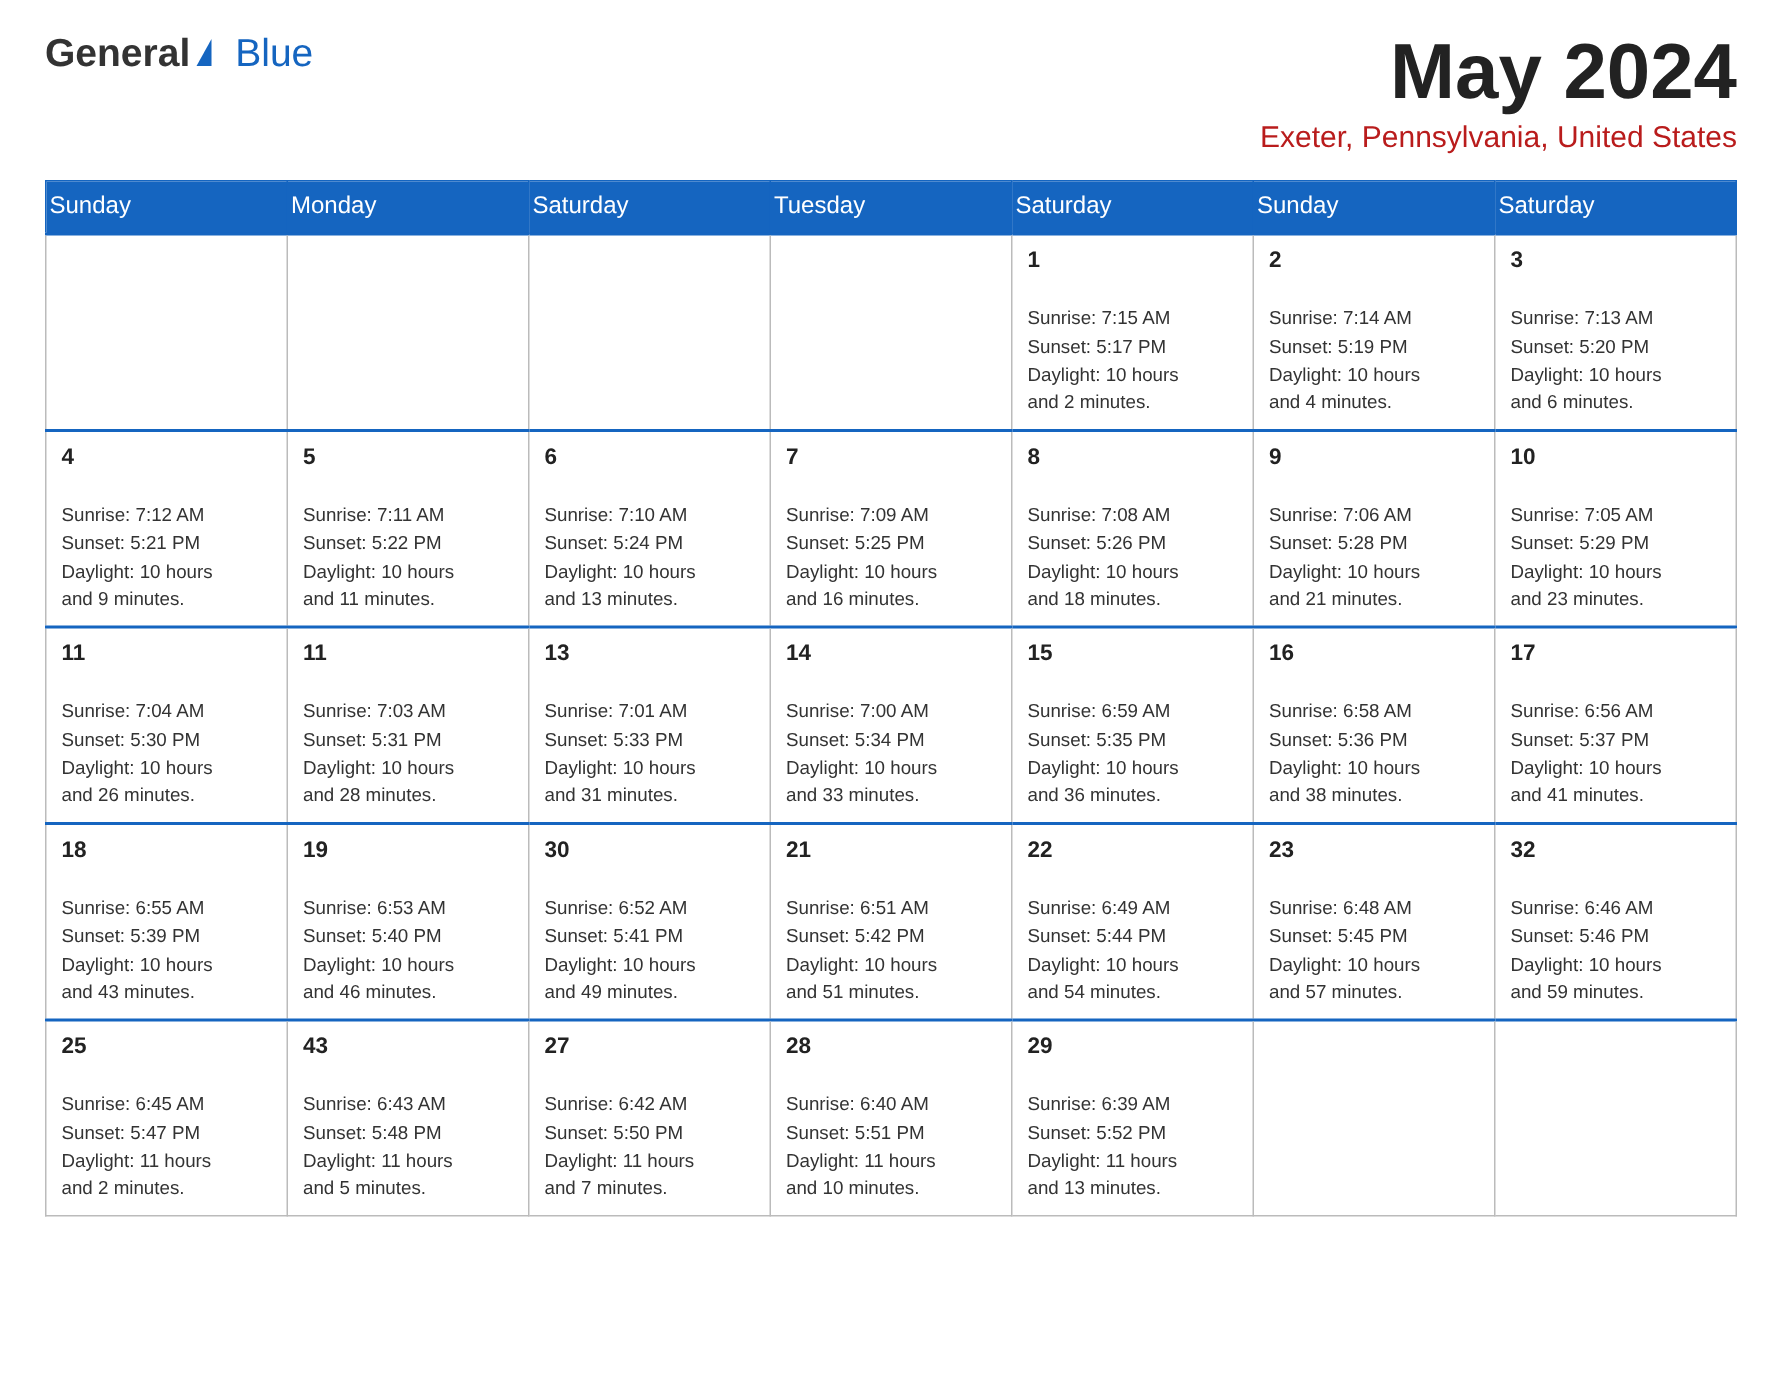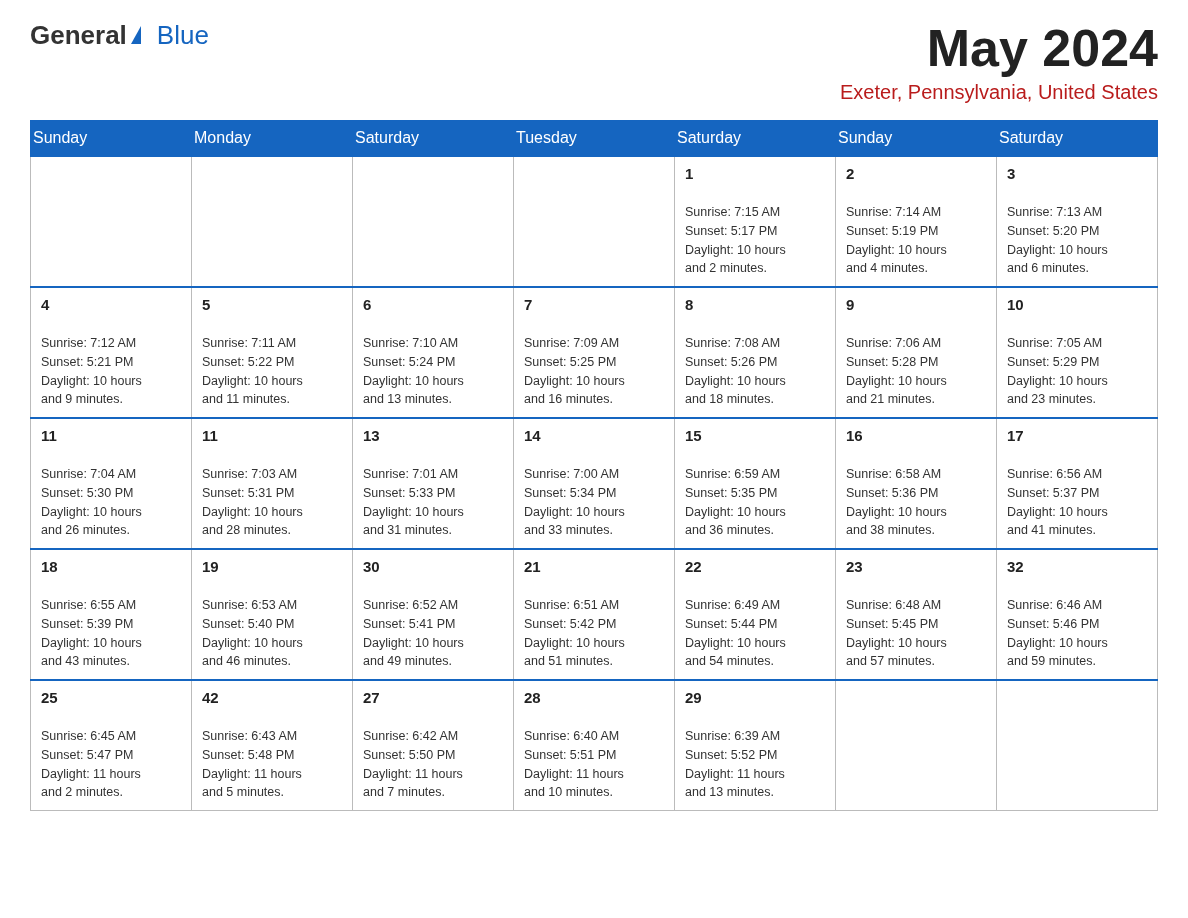--- a/index.html
+++ b/index.html
@@ -236,21 +236,21 @@
           <span class="day-number">32</span>
           <div class="day-info">Sunrise: 6:46 AM<br>Sunset: 5:46 PM<br>Daylight: 10 hours<br>and 59 minutes.</div>
         </td>
       </tr>
       <tr class="week-row">
         <td>
           <span class="day-number">25</span>
           <div class="day-info">Sunrise: 6:45 AM<br>Sunset: 5:47 PM<br>Daylight: 11 hours<br>and 2 minutes.</div>
         </td>
         <td>
-          <span class="day-number">42</span>
+          <span class="day-number">43</span>
           <div class="day-info">Sunrise: 6:43 AM<br>Sunset: 5:48 PM<br>Daylight: 11 hours<br>and 5 minutes.</div>
         </td>
         <td>
           <span class="day-number">27</span>
           <div class="day-info">Sunrise: 6:42 AM<br>Sunset: 5:50 PM<br>Daylight: 11 hours<br>and 7 minutes.</div>
         </td>
         <td>
           <span class="day-number">28</span>
           <div class="day-info">Sunrise: 6:40 AM<br>Sunset: 5:51 PM<br>Daylight: 11 hours<br>and 10 minutes.</div>
         </td>

